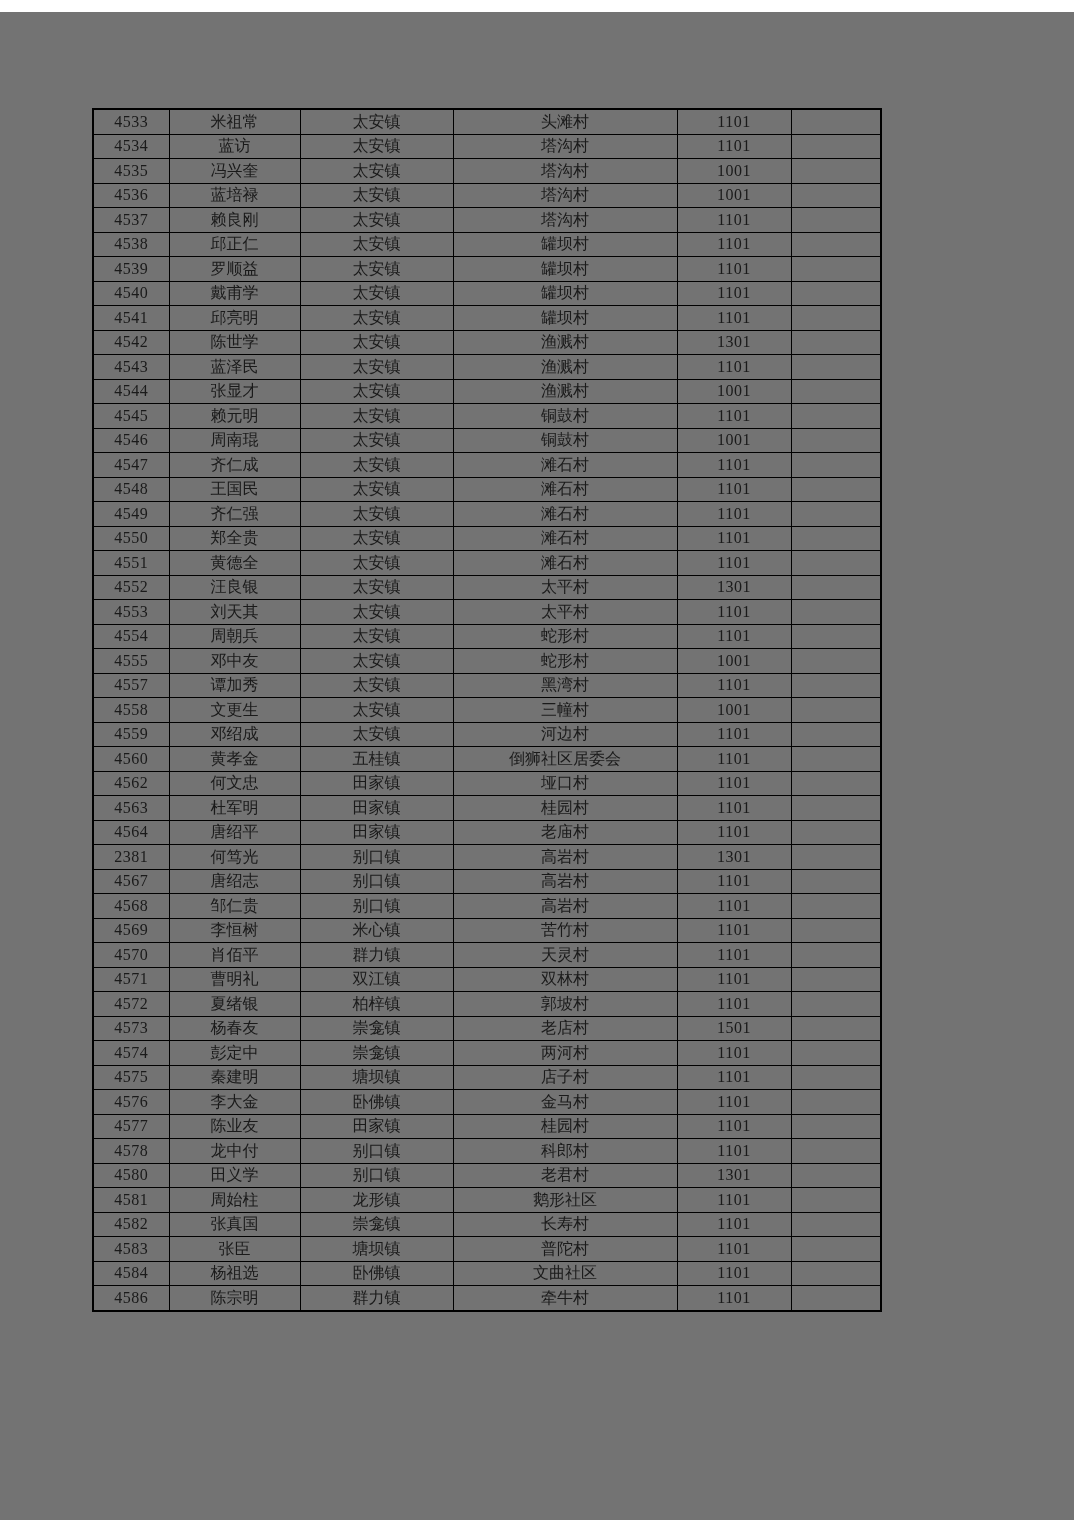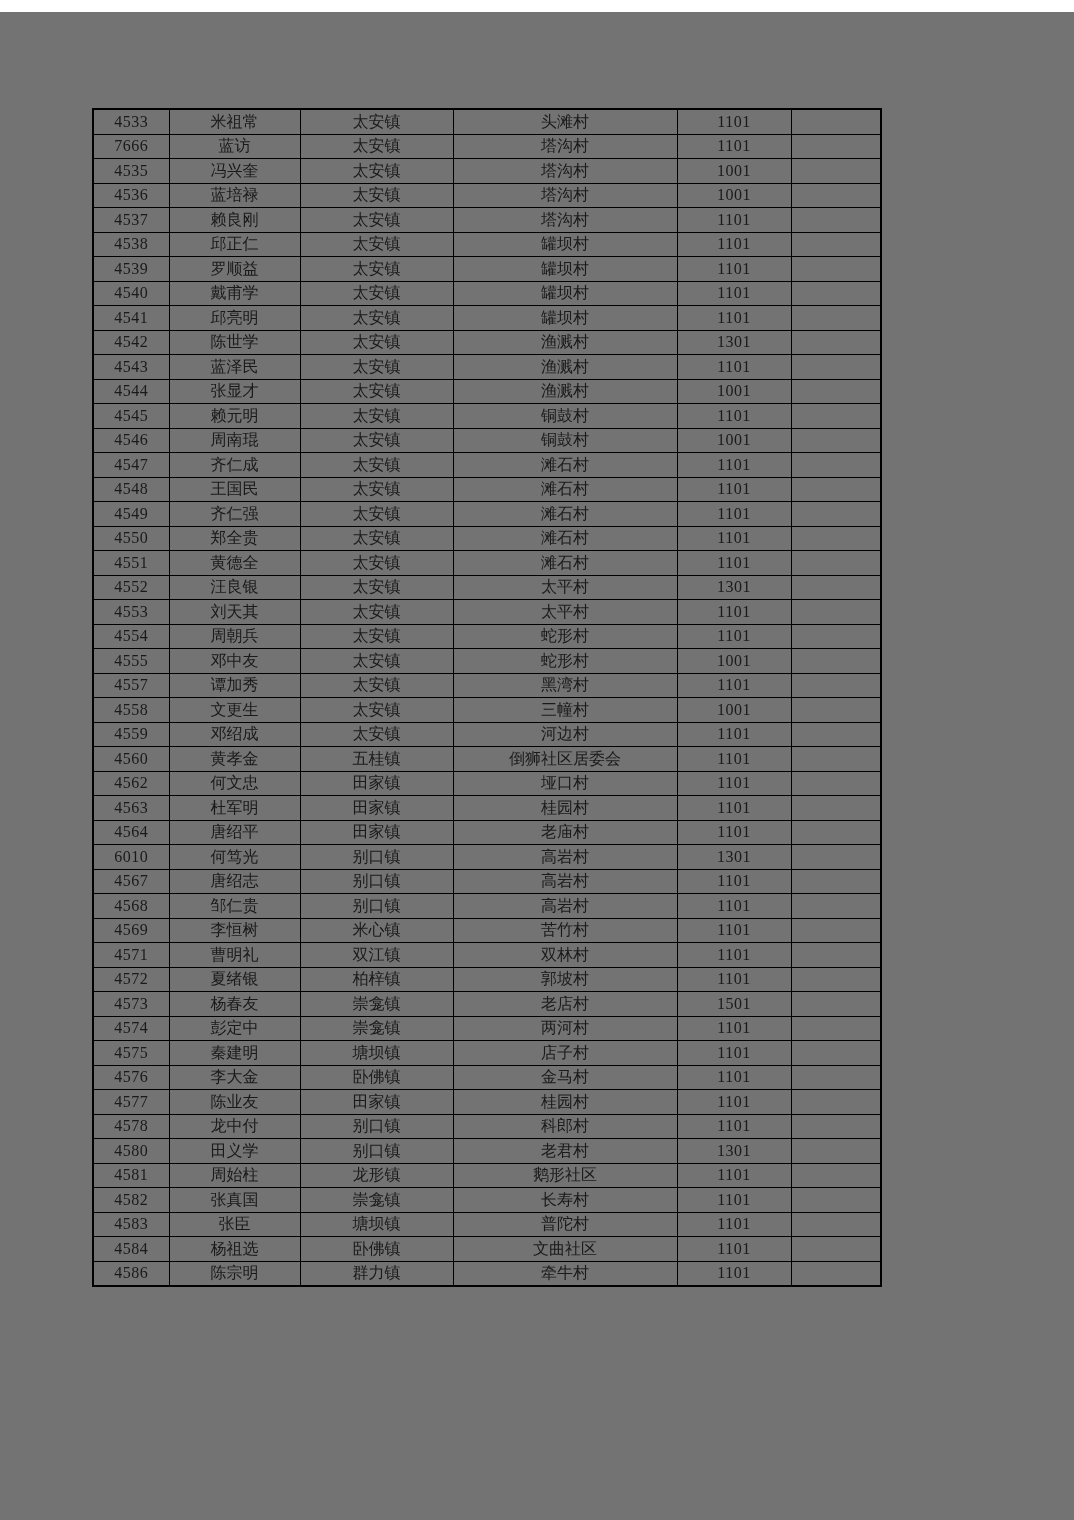--- a/index.html
+++ b/index.html
@@ -58,21 +58,21 @@
     <tbody>
         <tr>
           <td class="seq">4533</td>
           <td class="name">米祖常</td>
           <td class="town">太安镇</td>
           <td class="village">头滩村</td>
           <td class="code">1101</td>
           <td class="blank"></td>
         </tr>
         <tr>
-          <td class="seq">7666</td>
+          <td class="seq">4534</td>
           <td class="name">蓝访</td>
           <td class="town">太安镇</td>
           <td class="village">塔沟村</td>
           <td class="code">1101</td>
           <td class="blank"></td>
         </tr>
         <tr>
           <td class="seq">4535</td>
           <td class="name">冯兴奎</td>
           <td class="town">太安镇</td>
@@ -290,21 +290,21 @@
         </tr>
         <tr>
           <td class="seq">4564</td>
           <td class="name">唐绍平</td>
           <td class="town">田家镇</td>
           <td class="village">老庙村</td>
           <td class="code">1101</td>
           <td class="blank"></td>
         </tr>
         <tr>
-          <td class="seq">6010</td>
+          <td class="seq">2381</td>
           <td class="name">何笃光</td>
           <td class="town">别口镇</td>
           <td class="village">高岩村</td>
           <td class="code">1301</td>
           <td class="blank"></td>
         </tr>
         <tr>
           <td class="seq">4567</td>
           <td class="name">唐绍志</td>
           <td class="town">别口镇</td>
@@ -318,20 +318,28 @@
           <td class="town">别口镇</td>
           <td class="village">高岩村</td>
           <td class="code">1101</td>
           <td class="blank"></td>
         </tr>
         <tr>
           <td class="seq">4569</td>
           <td class="name">李恒树</td>
           <td class="town">米心镇</td>
           <td class="village">苦竹村</td>
+          <td class="code">1101</td>
+          <td class="blank"></td>
+        </tr>
+        <tr>
+          <td class="seq">4570</td>
+          <td class="name">肖佰平</td>
+          <td class="town">群力镇</td>
+          <td class="village">天灵村</td>
           <td class="code">1101</td>
           <td class="blank"></td>
         </tr>
         <tr>
           <td class="seq">4571</td>
           <td class="name">曹明礼</td>
           <td class="town">双江镇</td>
           <td class="village">双林村</td>
           <td class="code">1101</td>
           <td class="blank"></td>

